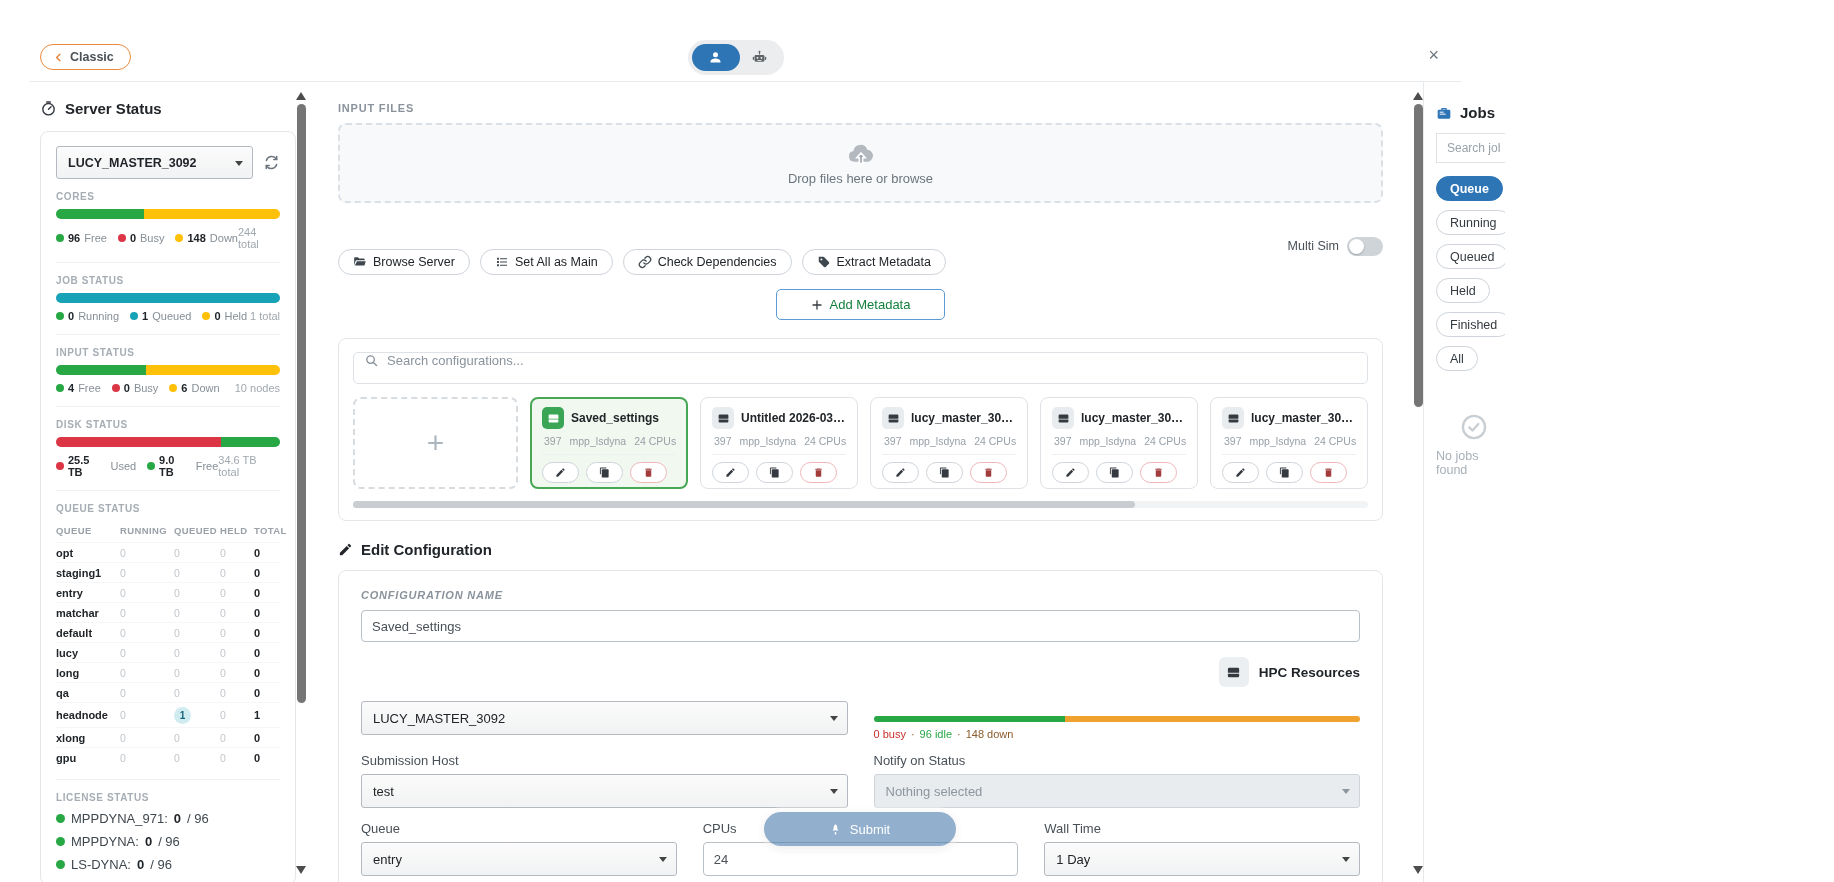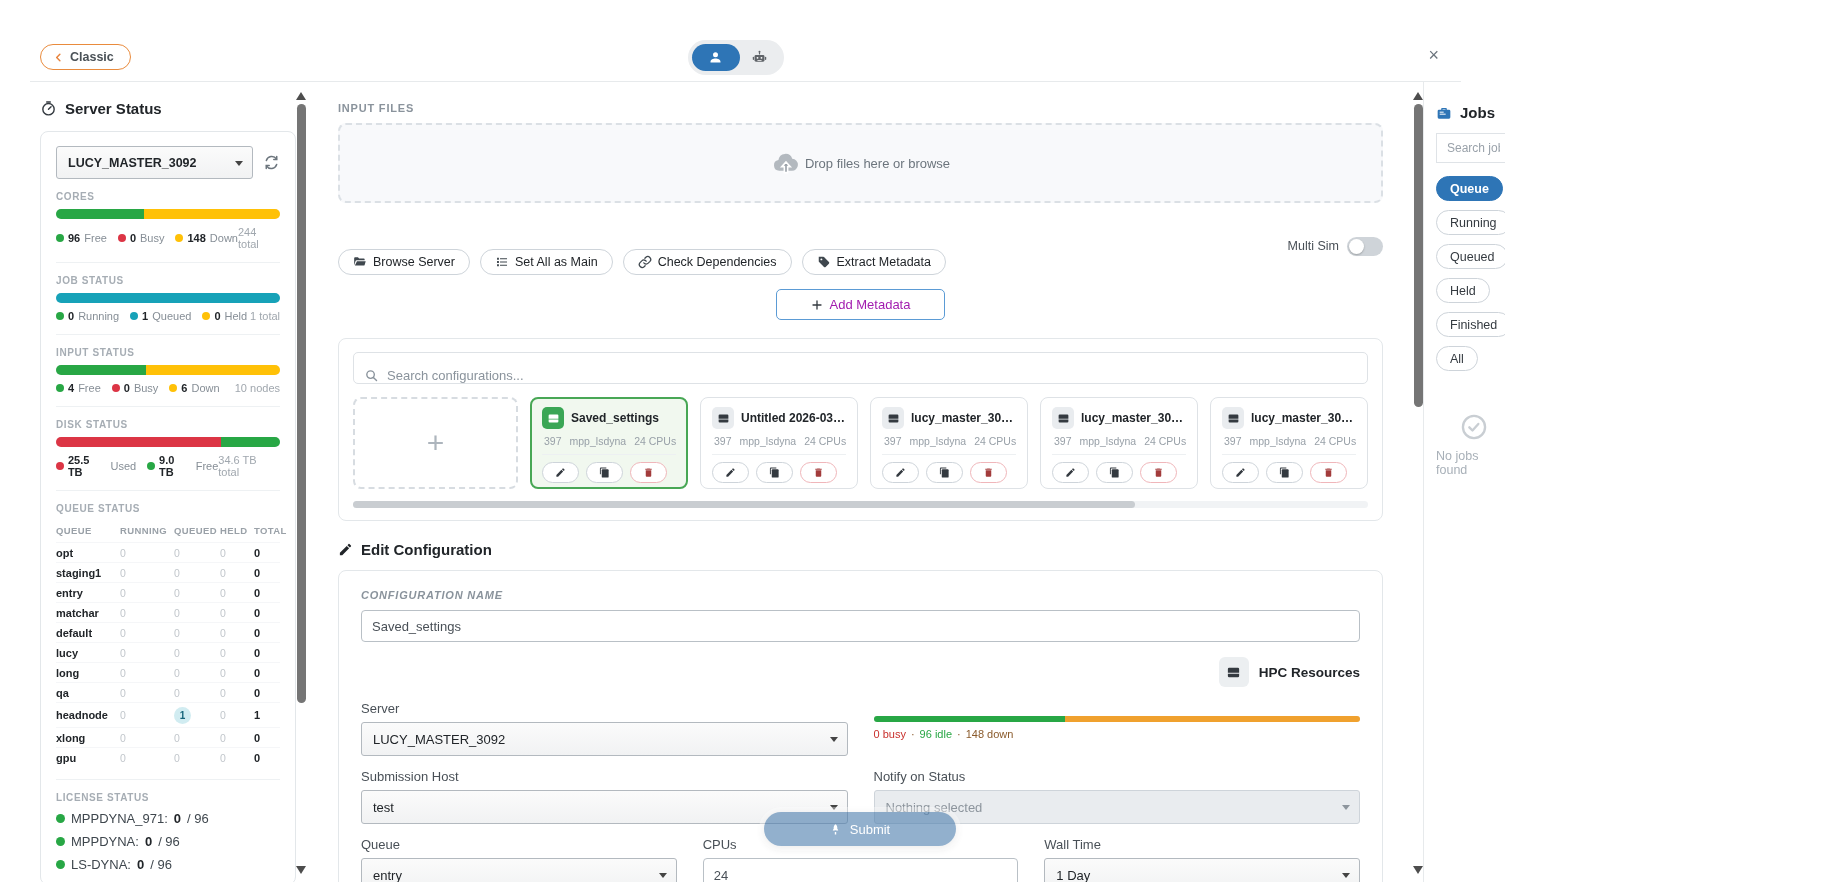--- a/index.html
+++ b/index.html
@@ -59,30 +59,30 @@
   .qs-row { padding:3.5px 0; border-top:1px solid #f5f6f8; }
   .qs-name { font-size:11px; font-weight:700; color:#212529; }
   .qs-cell { font-size:10.5px; color:#c2c7cc; }
   .qs-total { font-size:11px; color:#212529; font-weight:700; }
   .qs-badge { width:17px; height:17px; border-radius:50%; background:#d1ecf1; color:#17657a; display:flex; align-items:center; justify-content:center; font-size:10px; font-weight:700; }
   .lic-row { display:flex; align-items:center; gap:6px; font-size:13px; color:#3f474e; margin-top:8px; }
   .lic-row .dot { background:#28a745; width:9px; height:9px; }
   .lic-row b { color:#212529; }
   
   .section-label { font-size:11px; font-weight:700; letter-spacing:.8px; color:#8a939c; margin-bottom:9px; }
-  .dropzone { height:80px; border:2px dashed #dbe0e5; border-radius:8px; background:#f8f9fb; display:flex; flex-direction:row; align-items:center; justify-content:center; gap:4px; cursor:pointer; }
+  .dropzone { height:80px; border:2px dashed #dbe0e5; border-radius:8px; background:#f8f9fb; display:flex; flex-direction:column; align-items:center; justify-content:center; gap:4px; cursor:pointer; }
   .dropzone-text { font-size:13px; color:#6c757d; }
   .actions-row { display:flex; align-items:center; gap:10px; margin:14px 0; }
   .pill-btn { display:flex; align-items:center; gap:6px; border:1px solid #ced4da; border-radius:999px; background:#fff; padding:5px 14px; font-size:12.5px; color:#212529; cursor:pointer; white-space:nowrap;margin-top:32px; }
   .multi-sim { margin-left:auto; display:flex; align-items:center; gap:8px; font-size:12.5px; color:#495057; }
   .toggle { width:36px; height:19px; background:#cfd4d9; border-radius:10px; position:relative; cursor:pointer; }
   .knob { position:absolute; left:2px; top:2px; width:15px; height:15px; border-radius:50%; background:#fff; box-shadow:0 1px 2px rgba(0,0,0,.25); }
-  .add-meta { display:flex; align-items:center; gap:7px; margin:4px auto 18px; border:1.5px solid #5b9bd5; border-radius:5px; background:#fff; padding:7px 34px; font-size:13px; color:#a21caf; cursor:pointer; }
+  .add-meta { display:flex; align-items:center; gap:7px; margin:4px auto 18px; border:1.5px solid #5b9bd5; border-radius:5px; background:#fff; padding:7px 34px; font-size:13px; color:#15803d; cursor:pointer; }
   .cfg-panel { border:1px solid #e3e7ea; border-radius:8px; padding:13px 14px 12px; }
-  .search-box { display:flex; align-items:flex-end; gap:8px; border:1px solid #dee2e6; border-radius:5px; height:32px; padding:0 10px; }
+  .search-box { display:flex; align-items:flex-start; gap:8px; border:1px solid #dee2e6; border-radius:5px; height:32px; padding:0 10px; }
   .search-box input { border:none; outline:none; flex:1; font-size:13px; font-family:inherit; color:#495057; background:transparent; }
   .search-box input::placeholder { color:#8a939c; }
   .cards-row { display:flex; gap:12px; margin-top:13px; }
   .add-card { width:165px; min-width:165px; height:92px; border:2px dashed #d7dce1; border-radius:8px; display:flex; align-items:center; justify-content:center; font-size:30px; font-weight:300; color:#adb5bd; cursor:pointer; }
   .cards-strip { display:flex; gap:12px; overflow:hidden; flex:1; }
   .cfg-card { width:158px; min-width:158px; height:92px; border:1px solid #dee2e6; border-radius:8px; background:#fff; padding:9px 11px 8px; cursor:pointer; }
   .cfg-card.selected { border:2px solid #48a755; background:#f1f8ef; padding:8px 10px 7px; }
   .cfg-head { display:flex; align-items:center; gap:7px; }
   .cfg-icon { width:22px; height:22px; min-width:22px; border-radius:5px; background:#e9ecef; color:#343a40; display:flex; align-items:center; justify-content:center; }
   .selected .cfg-icon { background:#3aa655; color:#fff; }
@@ -685,21 +685,20 @@
               <svg width="15" height="15" viewBox="0 0 24 24" fill="currentColor">
                 <path d="M5 4.5h14a2 2 0 0 1 2 2v5.8H3V6.5a2 2 0 0 1 2-2z"></path>
                 <path d="M3 14h18v3.5a2 2 0 0 1-2 2H5a2 2 0 0 1-2-2V14z"></path>
               </svg>
             </span>
           <span class="hpc-label">HPC Resources</span>
         </div>
 
         <div class="form-row">
           <div class="field">
-            <div class="field-label">Server</div>
             <div class="select">
               <span>LUCY_MASTER_3092</span>
               <span class="caret"></span>
             </div>
           </div>
           <div class="server-stats">
             <div class="mini-bar">
                 <i class="seg" style="width:39.3%;background:#28a745"></i>
                 <i class="seg" style="width:60.7%;background:#f0a12e"></i>
               </div>

